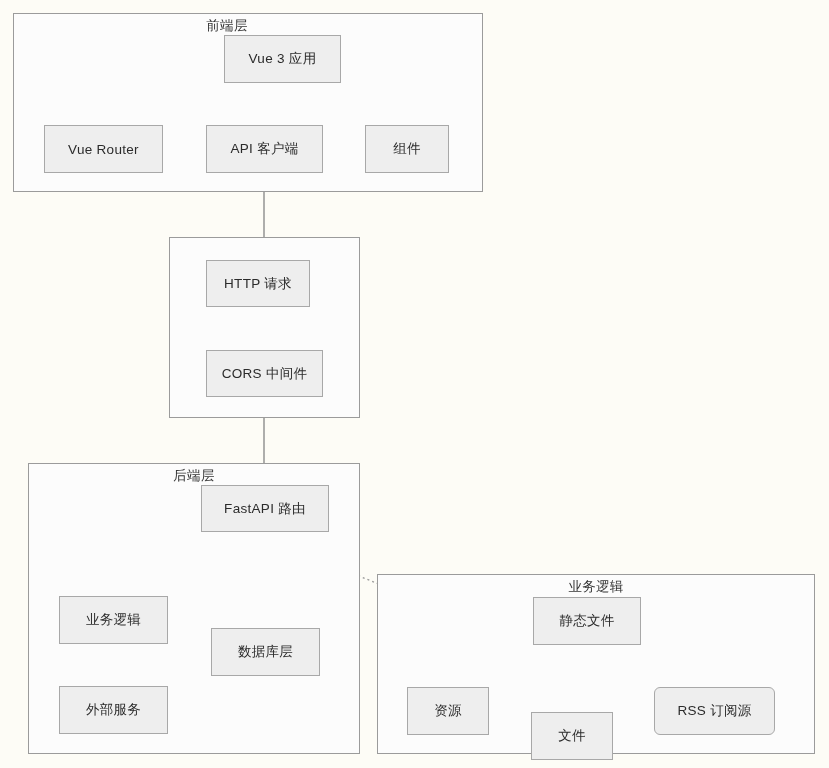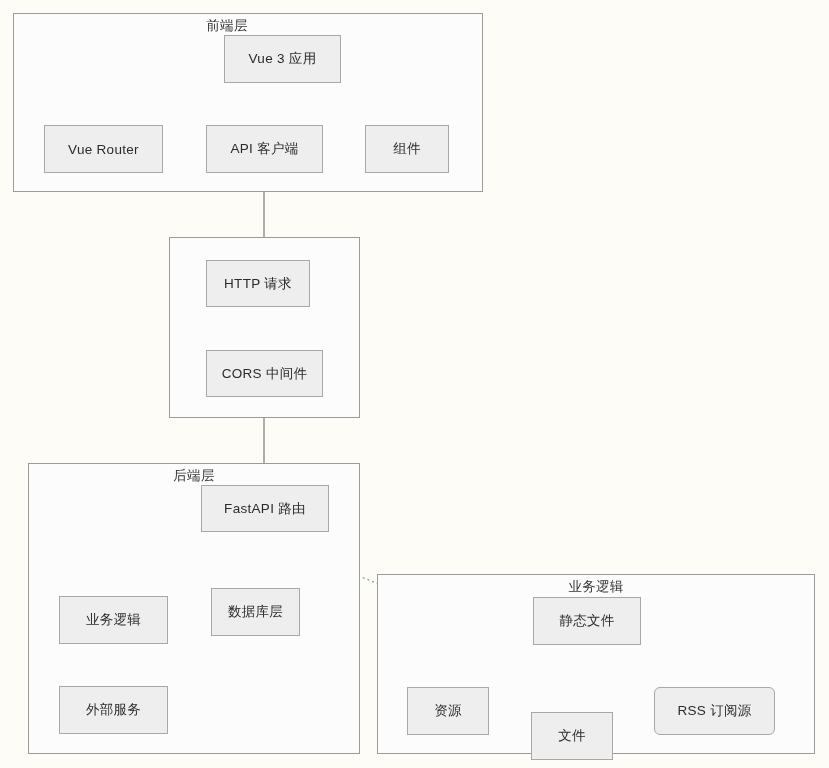--- a/index.html
+++ b/index.html
@@ -95,21 +95,21 @@
   <div class="container-box" style="left: 169px; top: 237px; width: 191px; height: 181px;"></div>
 
   <div class="node" style="left: 206px; top: 260px; width: 104px; height: 47px;">HTTP 请求</div>
   <div class="node" style="left: 206px; top: 350px; width: 117px; height: 47px;">CORS 中间件</div>
 
   <div class="container-box" style="left: 28px; top: 463px; width: 332px; height: 291px;"></div>
   <div class="container-title" style="left: 28px; top: 467px; width: 332px;">后端层</div>
 
   <div class="node" style="left: 201px; top: 485px; width: 128px; height: 47px;">FastAPI 路由</div>
   <div class="node" style="left: 59px; top: 596px; width: 109px; height: 48px;">业务逻辑</div>
-  <div class="node" style="left: 211px; top: 588px; width: 89px; height: 48px;">数据库层</div>
+  <div class="node" style="left: 211px; top: 628px; width: 109px; height: 48px;">数据库层</div>
   <div class="node" style="left: 59px; top: 686px; width: 109px; height: 48px;">外部服务</div>
 
   <div class="container-box" style="left: 377px; top: 574px; width: 438px; height: 180px;"></div>
   <div class="container-title" style="left: 377px; top: 578px; width: 438px;">业务逻辑</div>
 
   <div class="node" style="left: 533px; top: 597px; width: 108px; height: 48px;">静态文件</div>
   <div class="node" style="left: 407px; top: 687px; width: 82px; height: 48px;">资源</div>
   <div class="node" style="left: 531px; top: 712px; width: 82px; height: 48px;">文件</div>
   <div class="node" style="left: 654px; top: 687px; width: 121px; height: 48px; border-radius: 6px;">RSS 订阅源</div>
 

